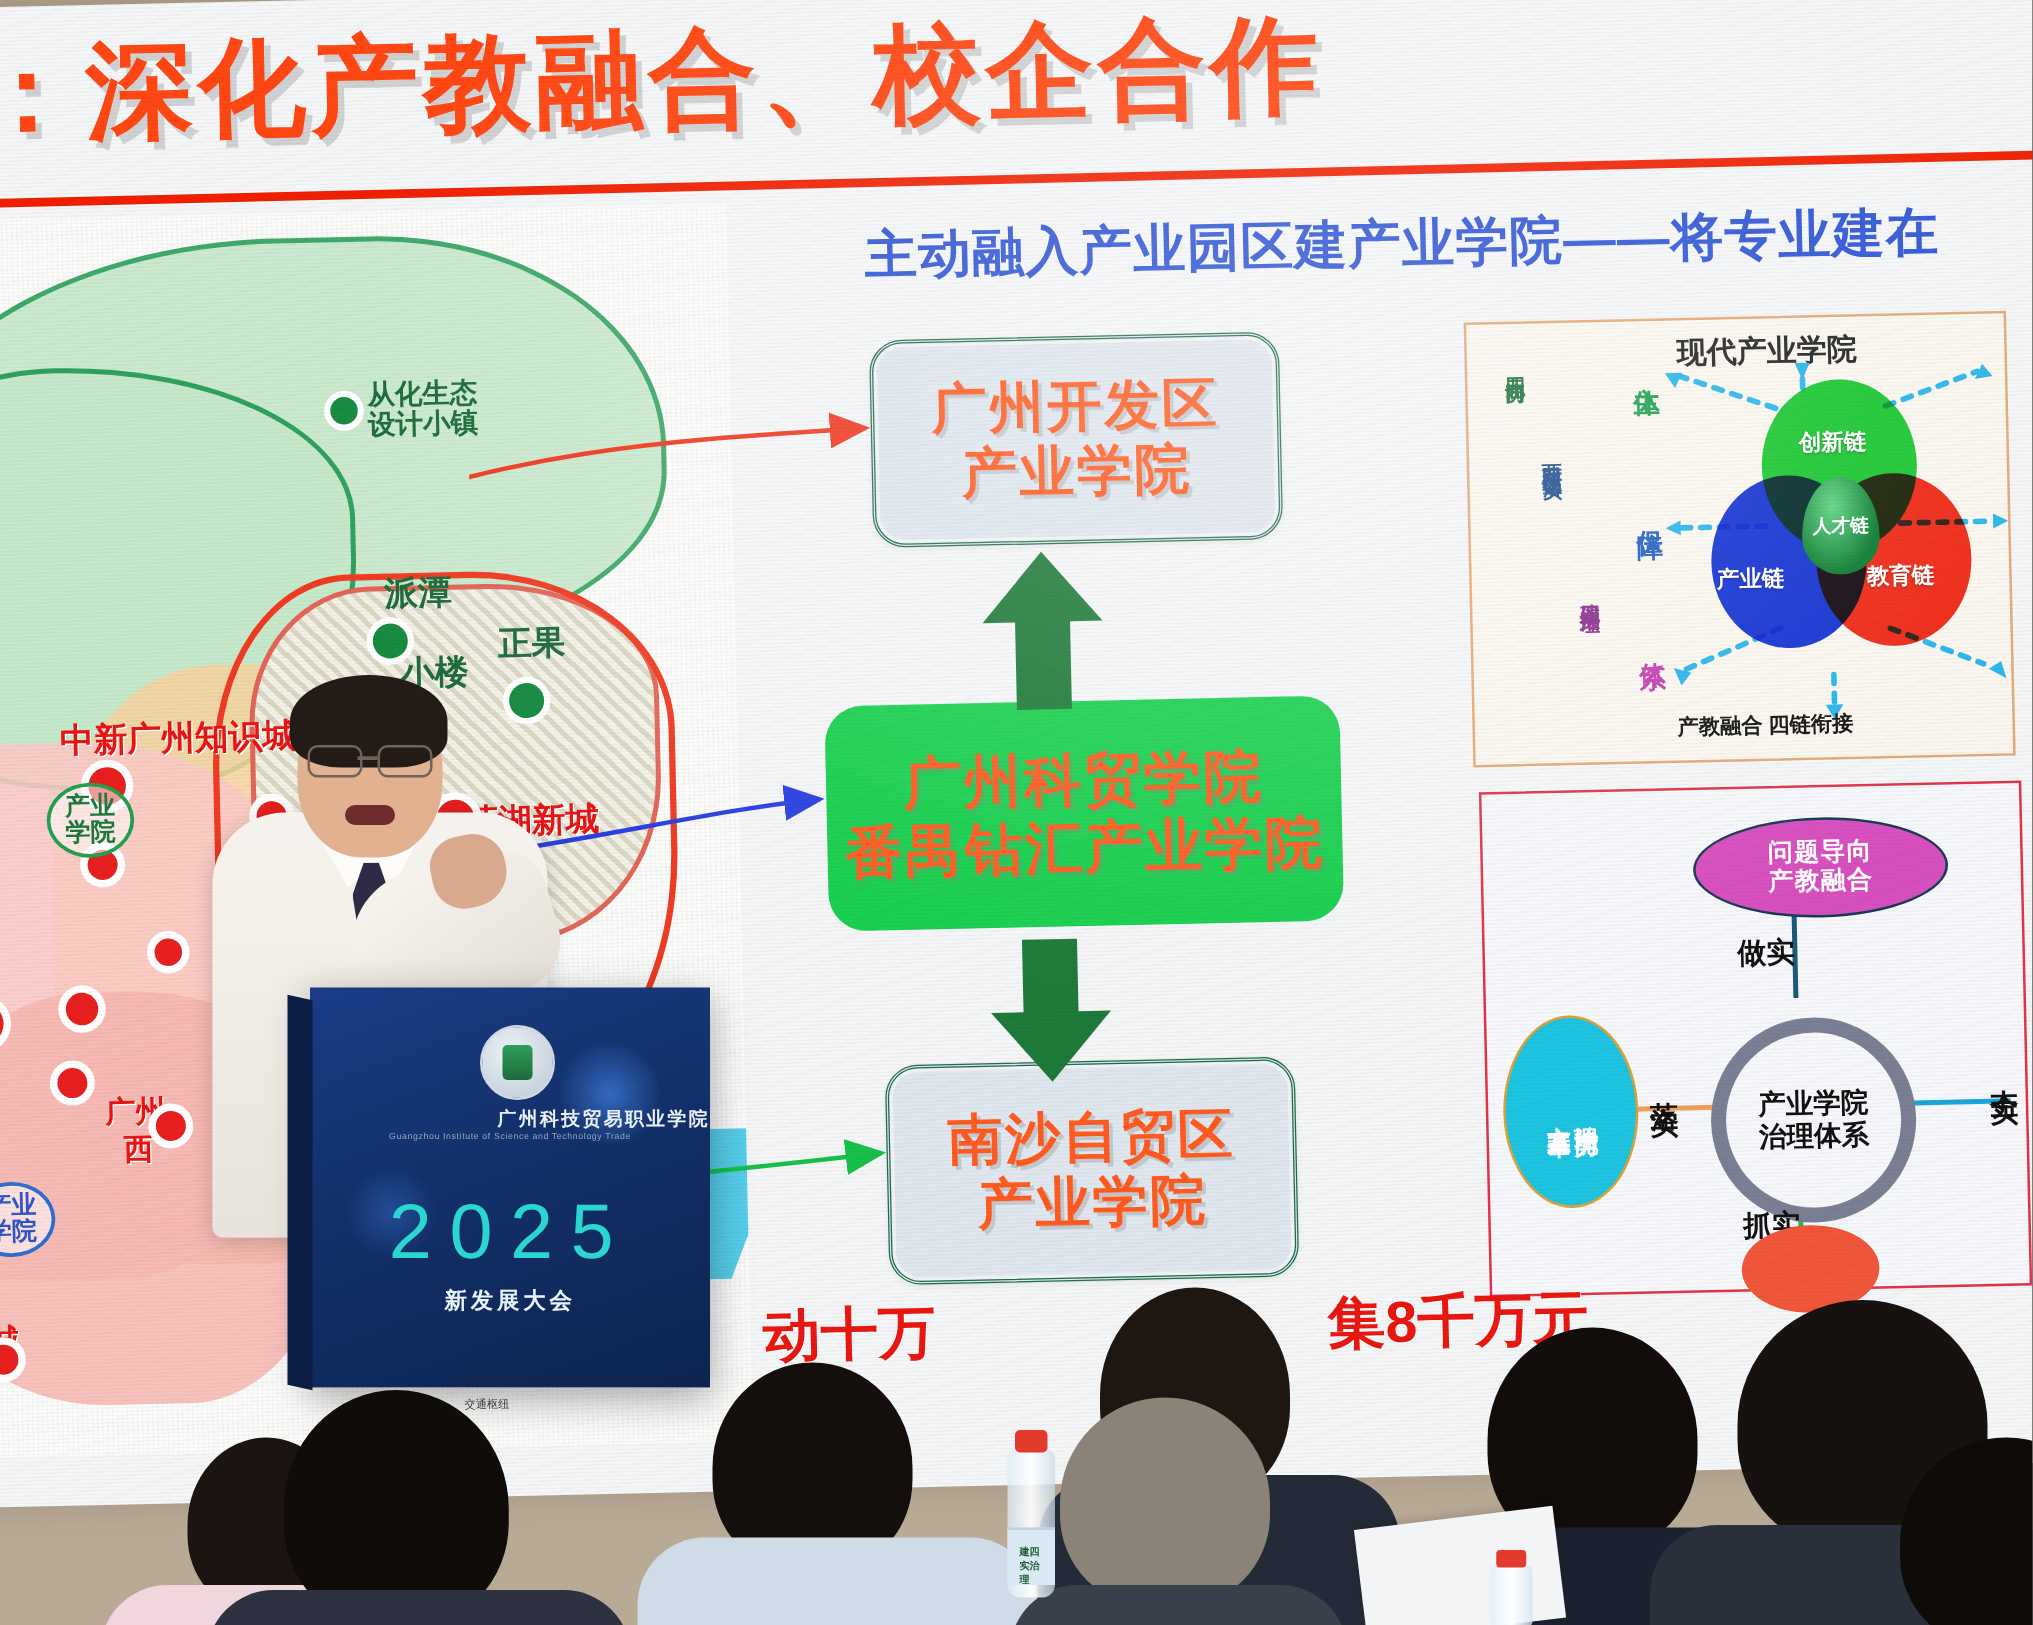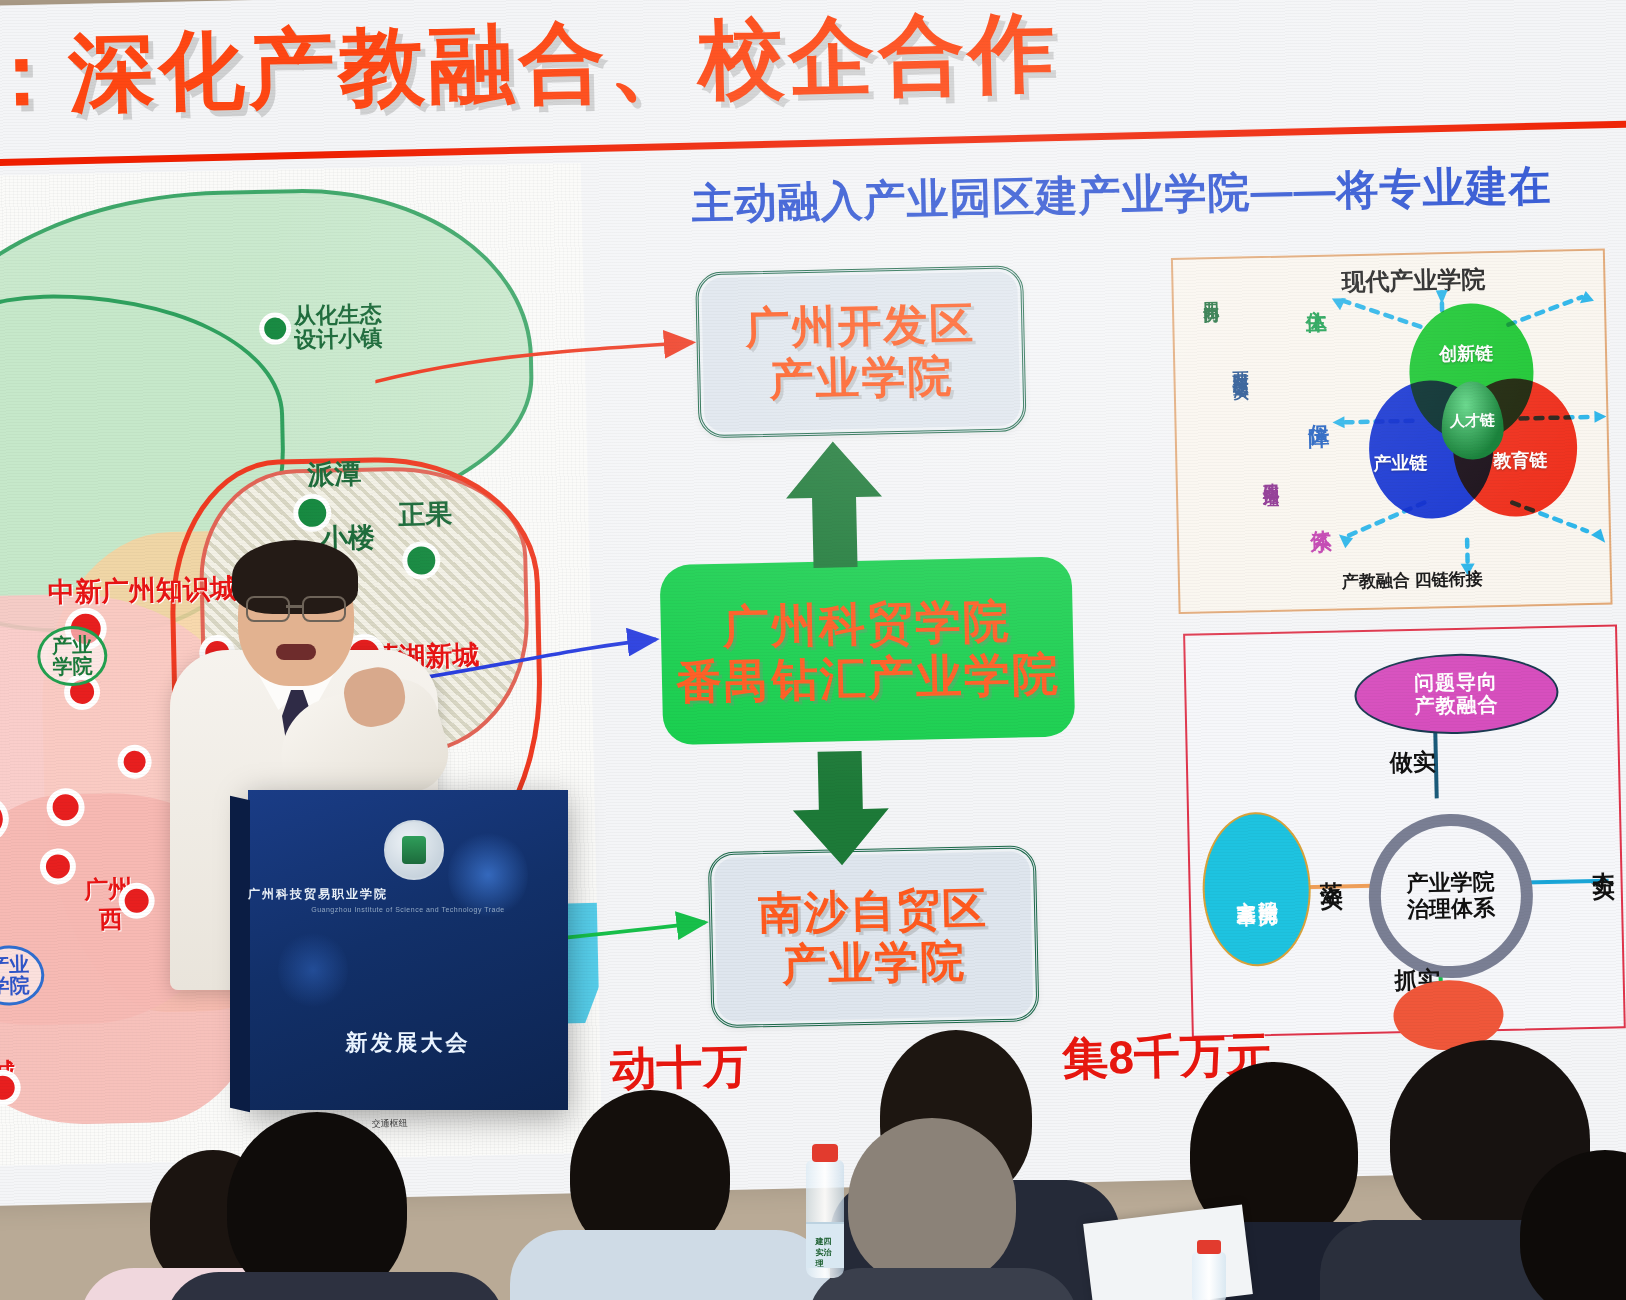--- a/index.html
+++ b/index.html
@@ -257,34 +257,34 @@
   .pod-side{position:absolute;left:-18px;top:8px;width:20px;height:312px;background:#0b1d44;transform:skewY(12deg);}
   .pod-glow{position:absolute;left:200px;top:40px;width:80px;height:90px;border-radius:50%;background:radial-gradient(circle,rgba(80,150,255,.55),rgba(80,150,255,0) 70%);}
   .pod-glow2{position:absolute;left:30px;top:140px;width:70px;height:80px;border-radius:50%;background:radial-gradient(circle,rgba(60,120,220,.4),rgba(60,120,220,0) 70%);}
   .crest{
     position:absolute;left:136px;top:30px;width:56px;height:56px;border-radius:50%;
     background:radial-gradient(circle at 40% 35%,#eef3f7,#b9c7d3);
     border:2px solid #cfd9e2;display:flex;align-items:center;justify-content:center;
   }
   .crest i{width:24px;height:28px;background:linear-gradient(180deg,#2f9e5a,#1d6b3c);border-radius:4px;display:block;}
   .pod-name{
-    position:absolute;left:0;top:96px;width:100%;text-align:left;color:#e9f0f7;
-    font-size:12px;font-weight:700;letter-spacing:2px;
+    position:absolute;left:0;top:96px;width:100%;text-align:right;color:#e9f0f7;
+    font-size:15px;font-weight:700;letter-spacing:2px;
   }
   .pod-en{
     position:absolute;left:0;top:116px;width:100%;text-align:center;color:#93a9c4;
     font-size:7px;letter-spacing:.5px;
   }
   .pod-year{
     position:absolute;left:0;top:160px;width:100%;text-align:center;color:#2ad6cf;
     font-size:62px;font-weight:400;letter-spacing:14px;
   }
   .pod-sub{
     position:absolute;left:0;top:238px;width:100%;text-align:center;color:#eaf4ff;
-    font-size:22px;font-weight:700;letter-spacing:3px;
+    font-size:18px;font-weight:700;letter-spacing:3px;
   }
 
   
   .aud{position:absolute;z-index:45;}
   .head{position:absolute;border-radius:50% 50% 44% 44%;}
   .body{position:absolute;border-radius:54px 54px 0 0;}
   .bottle{
     position:absolute;z-index:46;width:38px;height:118px;left:806px;top:1160px;
     background:linear-gradient(90deg,rgba(220,235,245,.75),rgba(255,255,255,.92),rgba(200,220,235,.7));
     border-radius:6px 6px 10px 10px;
@@ -571,20 +571,21 @@
 
   <div class="podium">
     <div class="pod-side"></div>
     <div class="pod-glow"></div>
     <div class="pod-glow2"></div>
     <div class="crest">
         <i></i>
       </div>
     <div class="pod-name">广州科技贸易职业学院</div>
     <div class="pod-en">Guangzhou Institute of Science and Technology Trade</div>
+    <div class="pod-year">2025</div>
     <div class="pod-sub">新发展大会</div>
   </div>
 
   <div class="aud" style="left:60px;top:1150px;width:300px;height:160px;">
     <div class="head" style="left:90px;top:0;width:126px;height:140px;background:#1b1410;"></div>
     <div class="body" style="left:20px;top:118px;width:280px;height:190px;background:#f0d7dd;"></div>
   </div>
 
   <div class="aud" style="left:185px;top:1112px;width:300px;height:200px;z-index:48;">
     <div class="head" style="left:42px;top:0;width:180px;height:190px;background:#0f0c0a;"></div>

